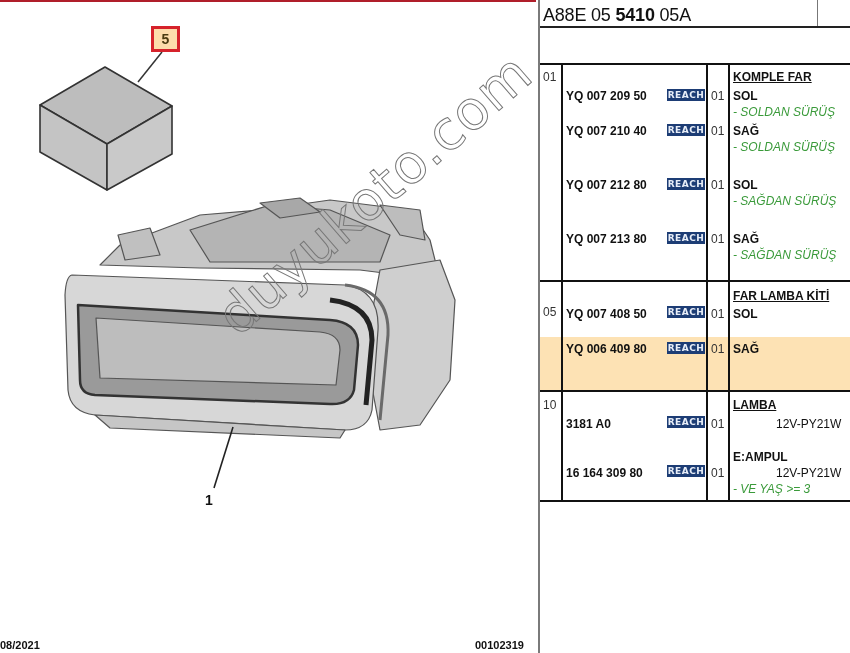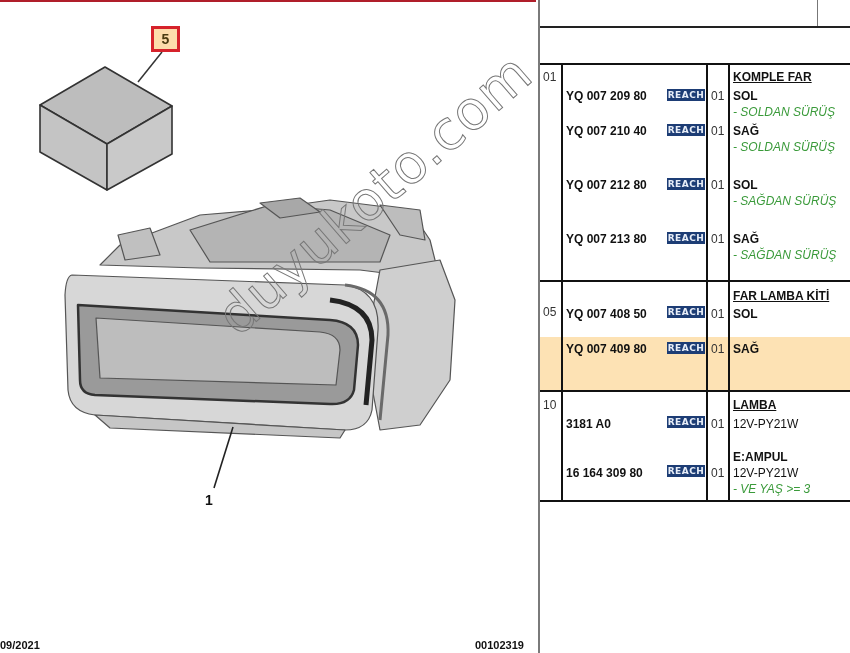--- a/index.html
+++ b/index.html
@@ -27,21 +27,21 @@
     .grp .vl { position: absolute; top: 0; bottom: 0; width: 2px; background: #111; }
     .vl.c1 { left: 21px; } .vl.c2 { left: 166px; } .vl.c3 { left: 188px; }
     .grp .num { position: absolute; left: 3px; top: 5px; font-size: 12px; color: #333; }
     .grp .title { position: absolute; left: 193px; top: 5px; font-size: 12px; font-weight: bold; text-decoration: underline; }
     .row { position: absolute; left: 0; width: 312px; }
     .row.hl { background: #fde2b4; }
     .row .pn { position: absolute; left: 26px; font-size: 12px; font-weight: bold; }
     .row .reach { position: absolute; left: 127px; width: 38px; height: 12px; background: #1d3d75; color: #e8eef8; font-size: 9px; font-weight: bold; letter-spacing: 0.5px; display: flex; align-items: center; justify-content: center; font-family: "DejaVu Sans", sans-serif; }
     .row .qty { position: absolute; left: 171px; font-size: 12px; color: #333; }
     .row .desc { position: absolute; left: 193px; font-size: 12px; font-weight: bold; }
-    .row .desc.plain { font-weight: normal; }
+    .row .desc.plain { font-weight: normal; margin-left: 43px; }
     .row .note { position: absolute; left: 193px; font-size: 12px; font-style: italic; color: #3a9a3a; }
   </style>
 </head>
 <body>
 
 <div class="illus">
   <div class="topline"></div>
 
   <svg width="538" height="653" style="position:absolute;left:0;top:0">
 
@@ -74,41 +74,42 @@
 
     <line x1="233" y1="427" x2="214" y2="488" stroke="#222" stroke-width="1.6"></line>
   </svg>
 
   <div class="callout">
     <span>5</span>
   </div>
   <div class="ref-label" style="left:205px;top:492px">1</div>
   <div class="watermark">duyukoto.com</div>
 
-  <div class="footer-left">09/2021</div>
+  <div class="footer-left">08/2021</div>
   <div class="footer-right">00102319</div>
 </div>
 
 <div class="pane">
   <div class="hdr">
+    <div class="code"><span>A88E 05 </span><b>5410</b><span> 05A</span></div>
     <div class="sep"></div>
   </div>
   <div class="blank-row"></div>
 
   <div class="tbl">
 
     <div class="grp" style="height:217px">
       <div class="vl c1"></div>
         <div class="vl c2"></div>
         <div class="vl c3"></div>
       <div class="num">01</div>
       <div class="title">KOMPLE FAR</div>
 
       <div class="row" style="top:22px;height:36px">
-        <div class="pn" style="top:2px">YQ 007 209 80</div>
+        <div class="pn" style="top:2px">YQ 007 209 50</div>
         <div class="reach" style="top:2px">REACH</div>
         <div class="qty" style="top:2px">01</div>
         <div class="desc" style="top:2px">SOL</div>
         <div class="note" style="top:18px">- SOLDAN SÜRÜŞ</div>
       </div>
       <div class="row" style="top:58px;height:52px">
         <div class="pn" style="top:1px">YQ 007 210 40</div>
         <div class="reach" style="top:1px">REACH</div>
         <div class="qty" style="top:1px">01</div>
         <div class="desc" style="top:1px">SAĞ</div>
@@ -125,21 +126,21 @@
         <div class="pn" style="top:1px">YQ 007 213 80</div>
         <div class="reach" style="top:1px">REACH</div>
         <div class="qty" style="top:1px">01</div>
         <div class="desc" style="top:1px">SAĞ</div>
         <div class="note" style="top:17px">- SAĞDAN SÜRÜŞ</div>
       </div>
     </div>
 
     <div class="grp" style="height:110px">
       <div class="row hl" style="top:55px;height:53px">
-        <div class="pn" style="top:5px">YQ 007 409 80</div>
+        <div class="pn" style="top:5px">YQ 006 409 80</div>
         <div class="reach" style="top:5px">REACH</div>
         <div class="qty" style="top:5px">01</div>
         <div class="desc" style="top:5px">SAĞ</div>
       </div>
       <div class="vl c1"></div>
         <div class="vl c2"></div>
         <div class="vl c3"></div>
       <div class="num" style="top:23px">05</div>
       <div class="title" style="top:7px">FAR LAMBA KİTİ</div>
       <div class="row" style="top:24px;height:30px">

